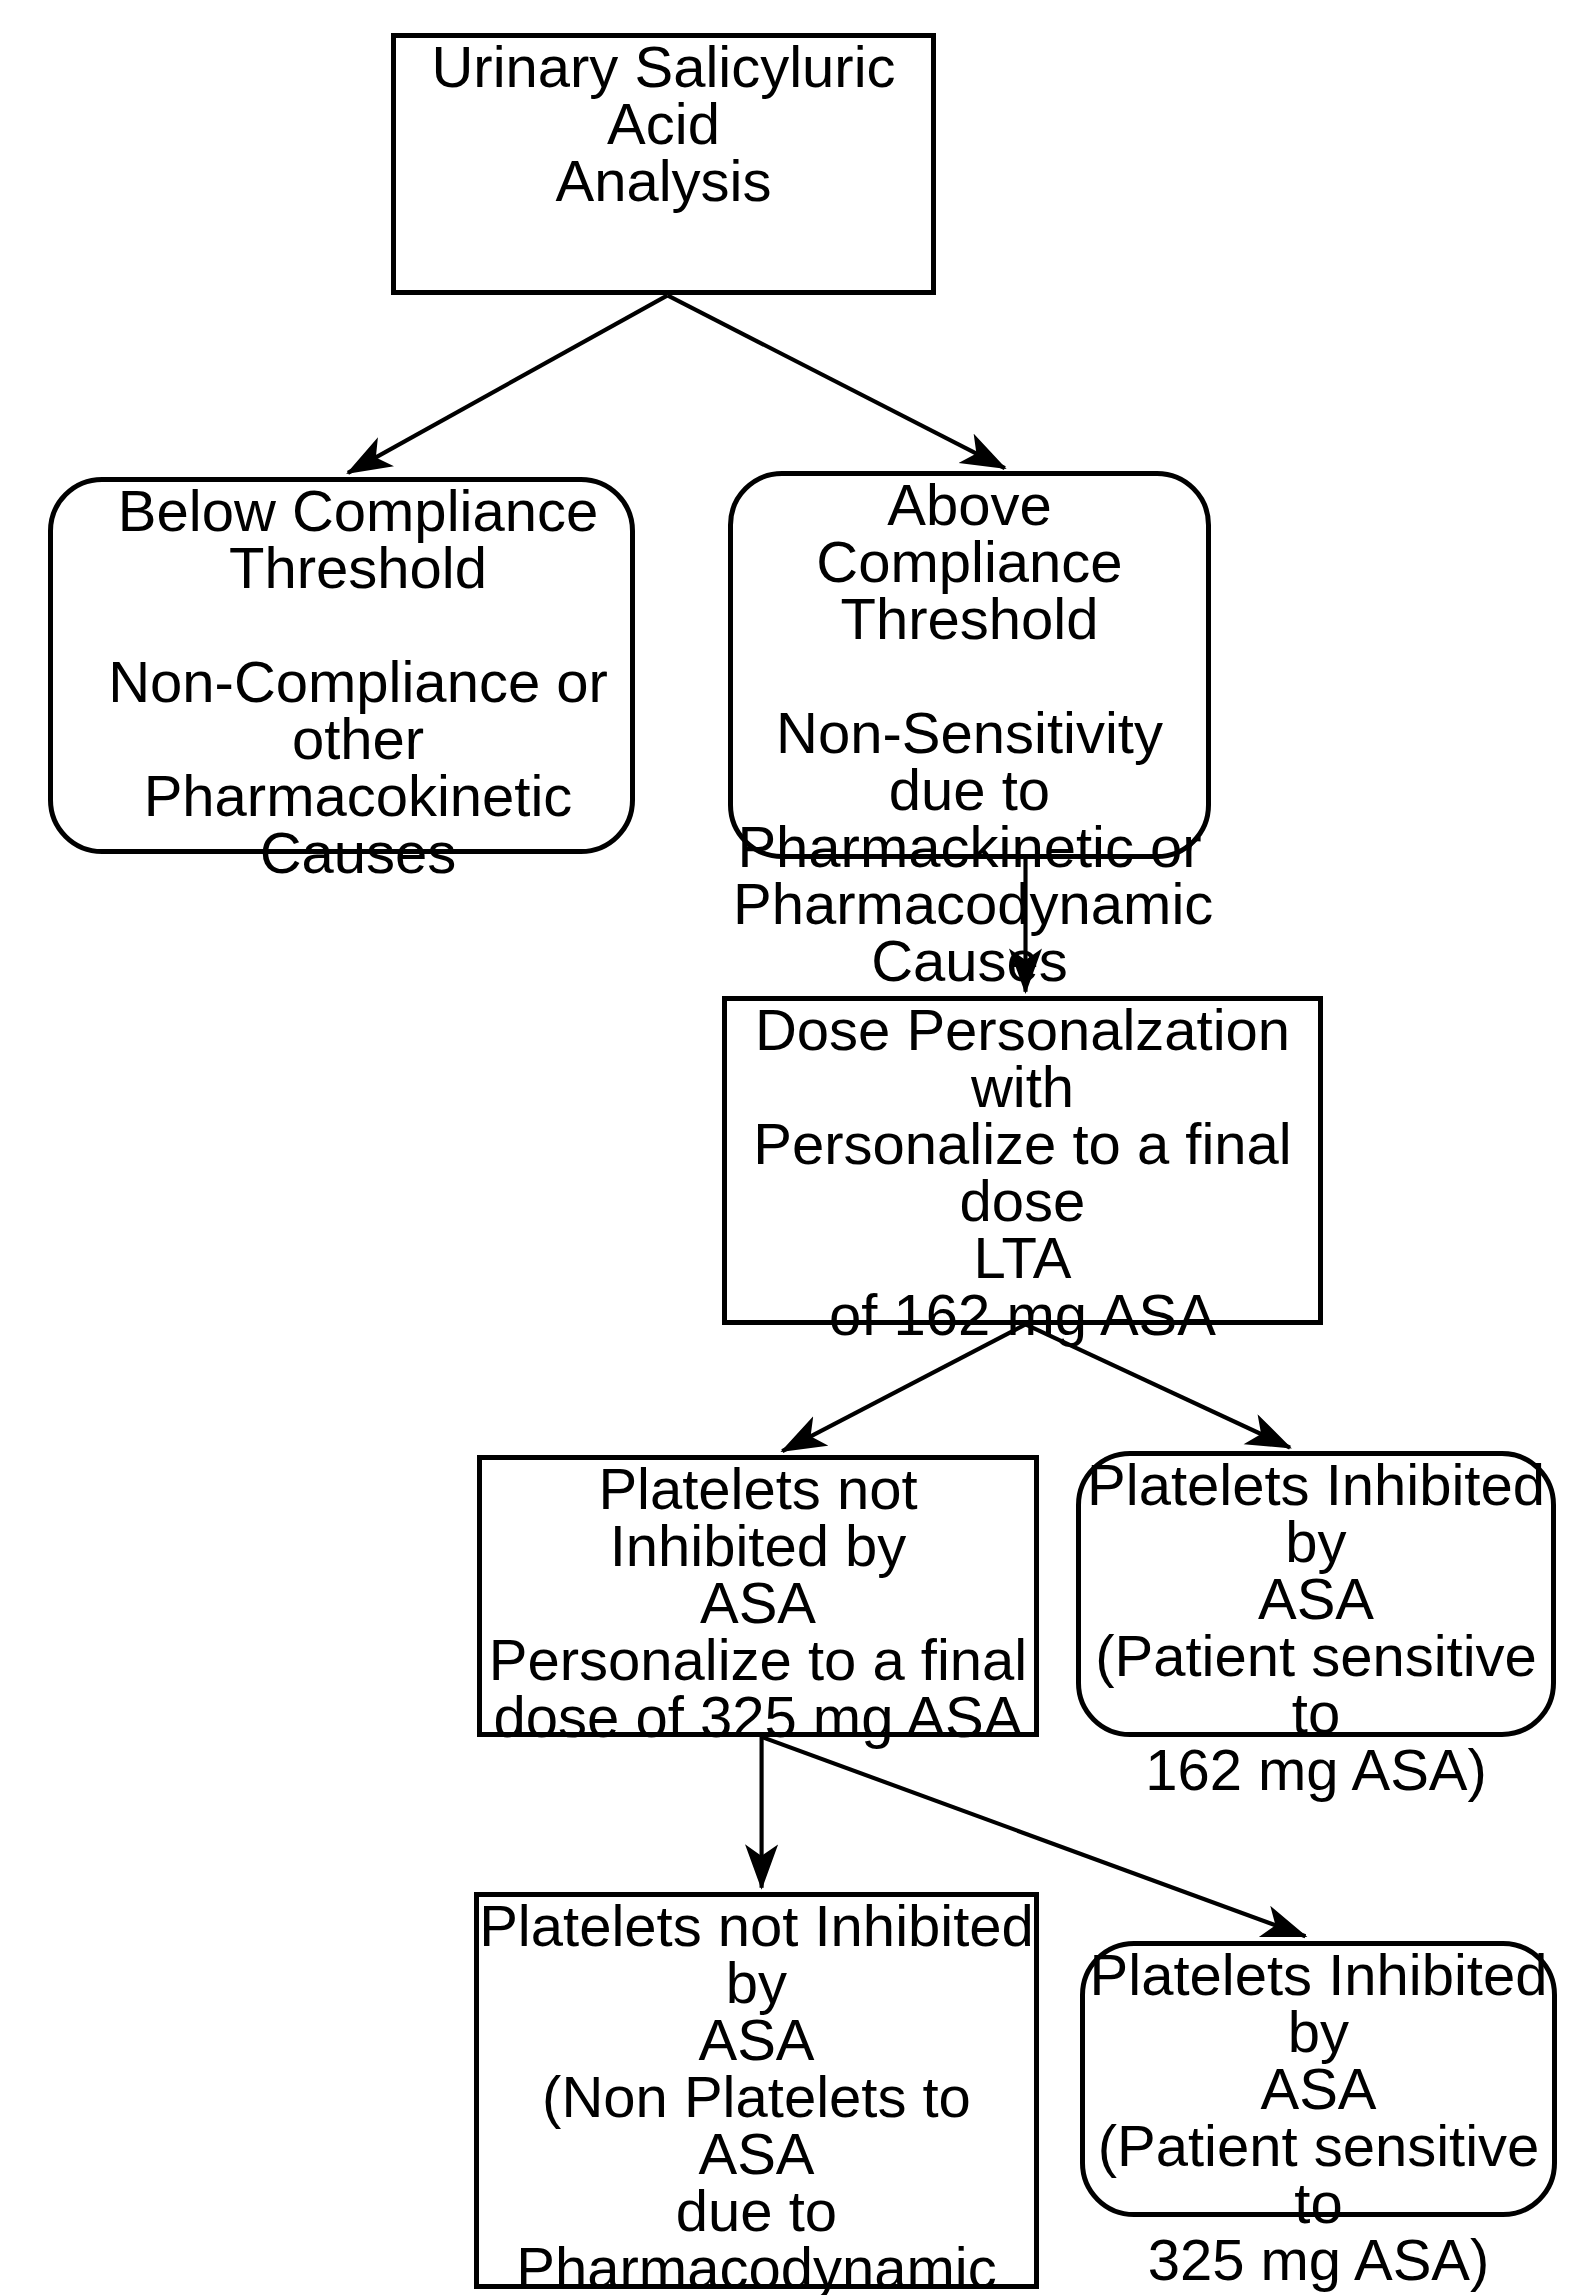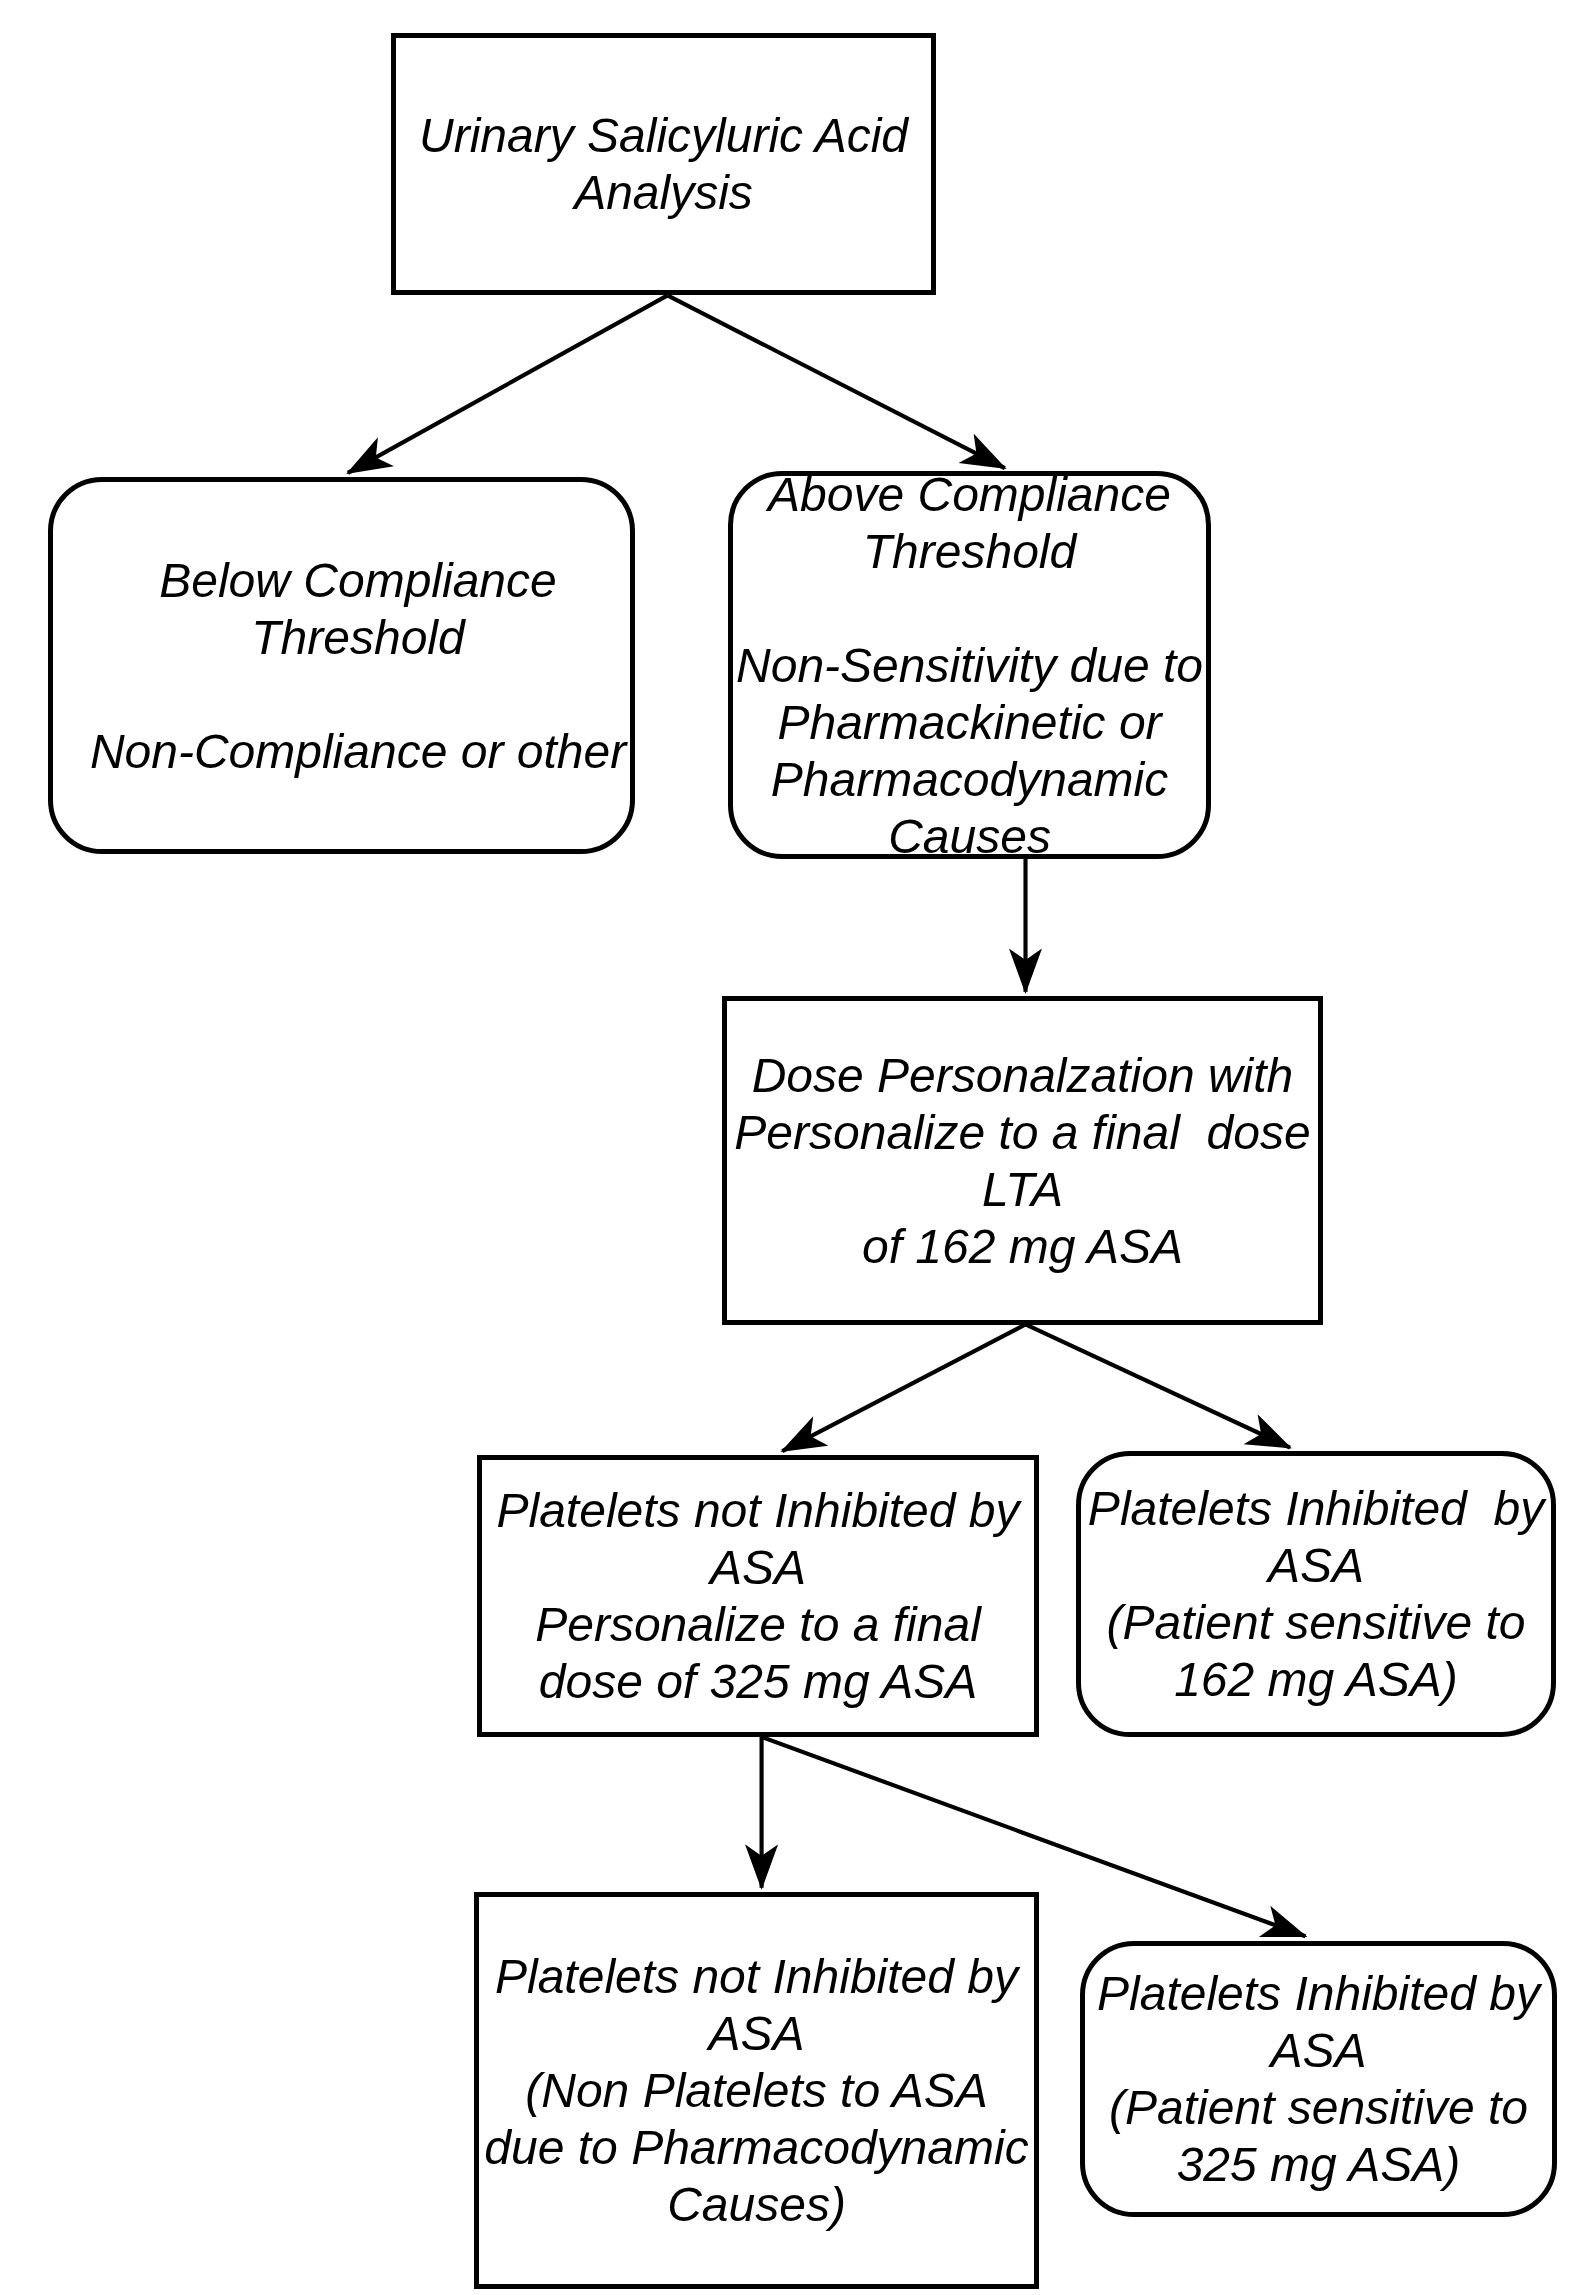--- a/index.html
+++ b/index.html
@@ -10,27 +10,25 @@
     background: #ffffff;
     font-family: "Liberation Sans", "DejaVu Sans", sans-serif;
     color: #000000;
   }
   .node {
     position: absolute;
     box-sizing: border-box;
     border: 5.3px solid #000000;
     background: #ffffff;
     display: flex;
-    align-items: center;
     justify-content: center;
     text-align: center;
-    font-size: 48px;
+    font-size: 58px;
     line-height: 57px;
     z-index: 2;
-    font-style: italic;
   }
   .rounded { border-radius: 54px; }
   .box-text { width: 100%; }
   .box-text .ln { white-space: pre-wrap; }
   #edges {
     position: absolute;
     left: 0; top: 0;
     width: 1593px;
     height: 2295px;
     z-index: 1;
@@ -76,20 +74,21 @@
         <div class="ln">Analysis</div>
       </div>
   </div>
 
   <div id="node-below" class="node rounded">
     <div class="box-text">
         <div class="ln">Below Compliance</div>
         <div class="ln">Threshold</div>
         <div class="ln">&nbsp;</div>
         <div class="ln">Non-Compliance or other</div>
+        <div class="ln">Pharmacokinetic Causes</div>
       </div>
   </div>
 
   <div id="node-above" class="node rounded">
     <div class="box-text">
         <div class="ln">Above Compliance</div>
         <div class="ln">Threshold</div>
         <div class="ln">&nbsp;</div>
         <div class="ln">Non-Sensitivity due to</div>
         <div class="ln">Pharmackinetic or</div>

